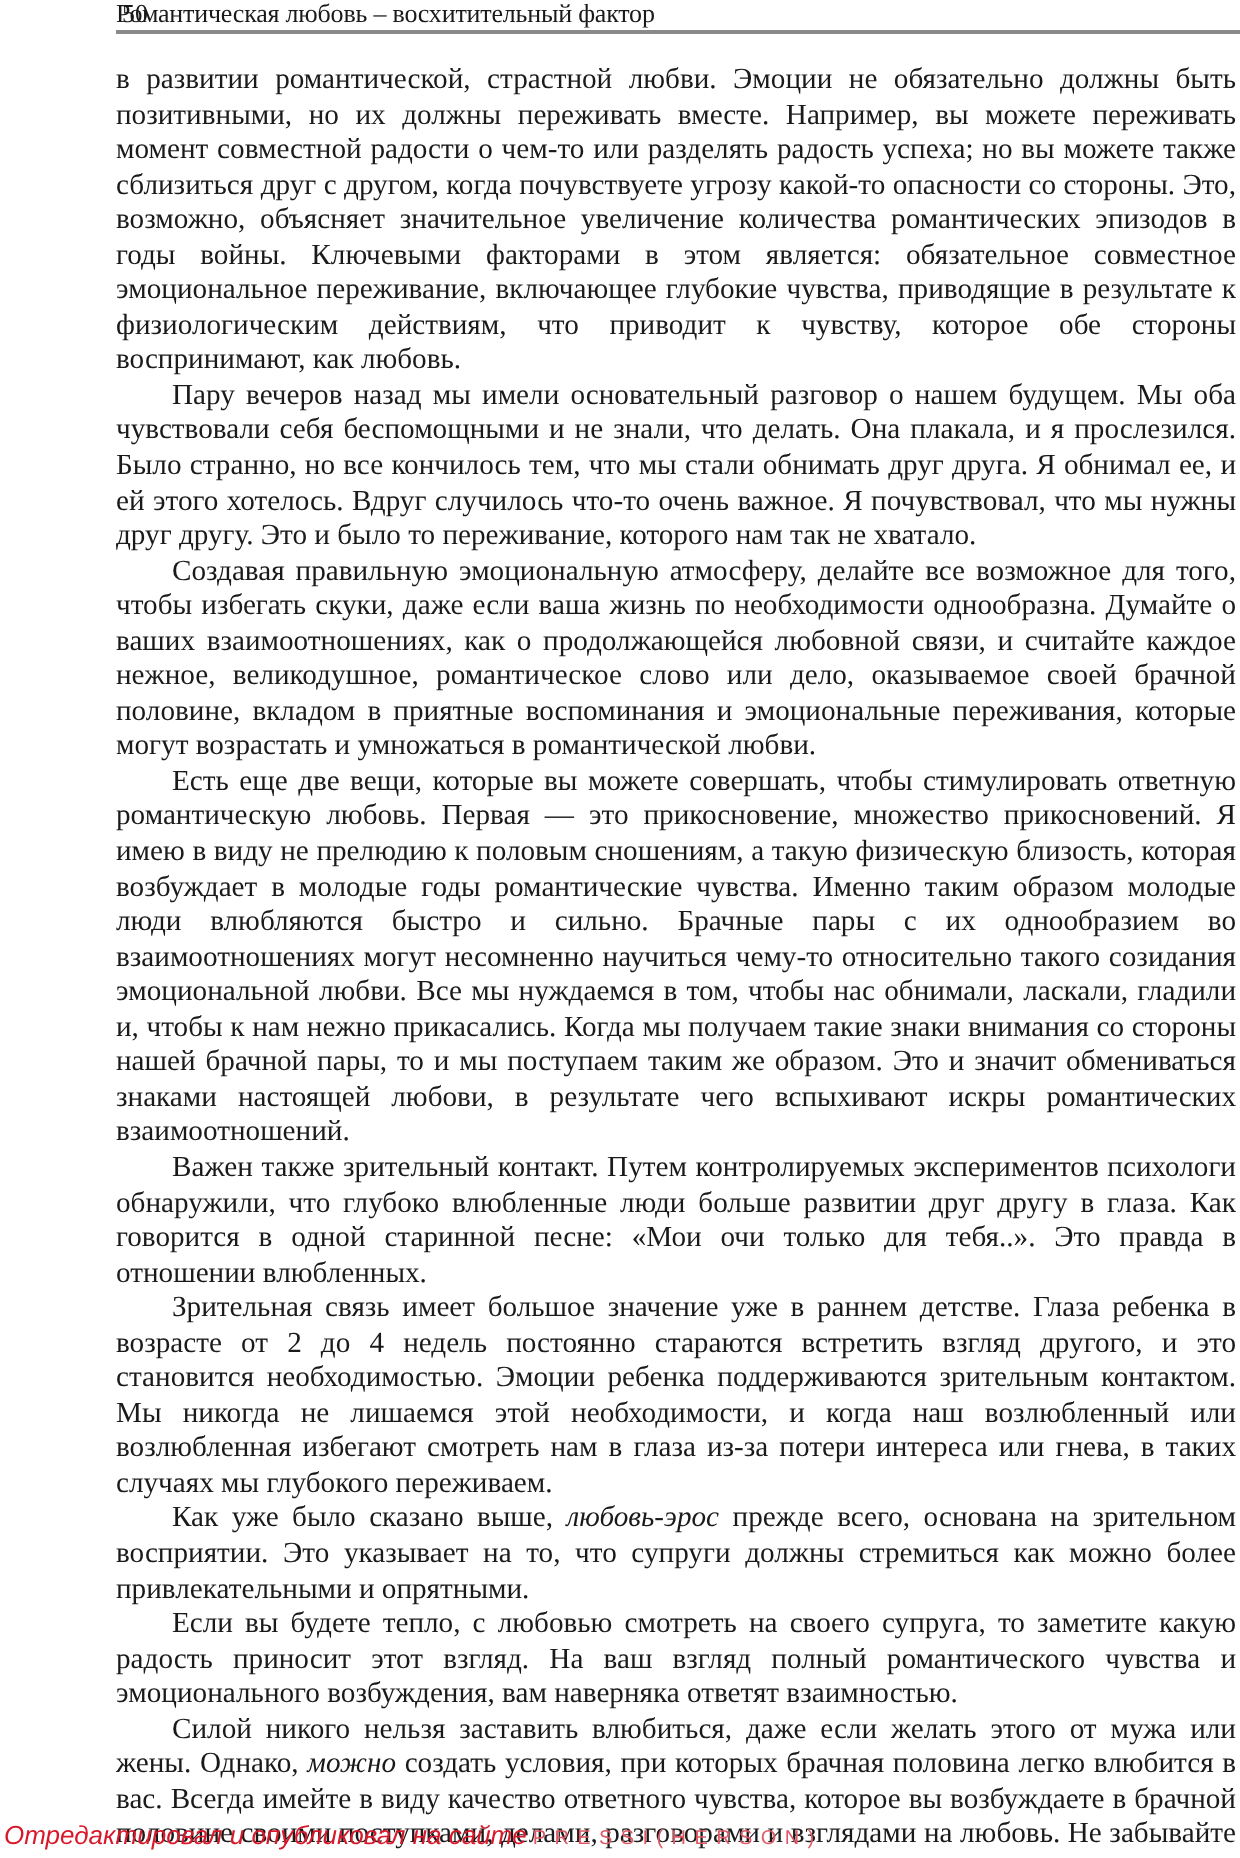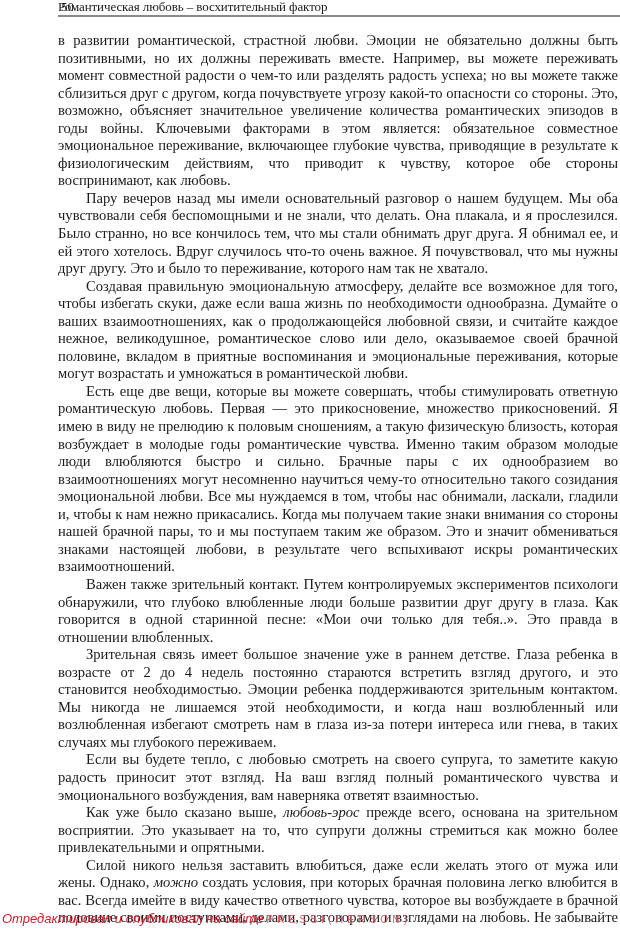--- a/index.html
+++ b/index.html
@@ -26,20 +26,20 @@
   <div class="header-rule"></div>
 </div>
 
 <div class="body-text" id="body-text">
     <p class=""><span>в развитии романтической, страстной любви. Эмоции не обязательно должны быть позитив­ными, но их должны переживать вместе. Например, вы можете переживать момент совмест­ной радости о чем-то или разделять радость успеха; но вы можете также сблизиться друг с другом, когда почувствуете угрозу какой-то опасности со стороны. Это, возможно, объясня­ет значительное увеличение количества романтических эпизодов в годы войны. Ключевыми факторами в этом является: обязательное совместное эмоциональное переживание, вклю­чающее глубокие чувства, приводящие в результате к физиологическим действиям, что при­водит к чувству, которое обе стороны воспринимают, как любовь.</span></p>
     <p class="indent"><span>Пару вечеров назад мы имели основательный разговор о нашем будущем. Мы оба чувст­вовали себя беспомощными и не знали, что делать. Она плакала, и я прослезился. Было странно, но все кончилось тем, что мы стали обнимать друг друга. Я обнимал ее, и ей этого хотелось. Вдруг случилось что-то очень важное. Я почувствовал, что мы нужны друг другу. Это и было то переживание, которого нам так не хватало.</span></p>
     <p class="indent"><span>Создавая правильную эмоциональную атмосферу, делайте все возможное для того, что­бы избегать скуки, даже если ваша жизнь по необходимости однообразна. Думайте о ваших взаимоотношениях, как о продолжающейся любовной связи, и считайте каждое нежное, ве­ликодушное, романтическое слово или дело, оказываемое своей брачной половине, вкладом в приятные воспоминания и эмоциональные переживания, которые могут возрастать и ум­ножаться в романтической любви.</span></p>
     <p class="indent"><span>Есть еще две вещи, которые вы можете совершать, чтобы стимулировать ответную ро­мантическую любовь. Первая — это прикосновение, множество прикосновений. Я имею в виду не прелюдию к половым сношениям, а такую физическую близость, которая возбужда­ет в молодые годы романтические чувства. Именно таким образом молодые люди влюбля­ются быстро и сильно. Брачные пары с их однообразием во взаимоотношениях могут несо­мненно научиться чему-то относительно такого созидания эмоциональной любви. Все мы нуждаемся в том, чтобы нас обнимали, ласкали, гладили и, чтобы к нам нежно прикасались. Когда мы получаем такие знаки внимания со стороны нашей брачной пары, то и мы посту­паем таким же образом. Это и значит обмениваться знаками настоящей любови, в результате чего вспыхивают искры романтических взаимоотношений.</span></p>
     <p class="indent"><span>Важен также зрительный контакт. Путем контролируемых экспериментов психологи об­наружили, что глубоко влюбленные люди больше развитии друг другу в глаза. Как говорится в одной старинной песне: «Мои очи только для тебя..». Это правда в отношении влюбленных.</span></p>
     <p class="indent"><span>Зрительная связь имеет большое значение уже в раннем детстве. Глаза ребенка в возрас­те от 2 до 4 недель постоянно стараются встретить взгляд другого, и это становится необхо­димостью. Эмоции ребенка поддерживаются зрительным контактом. Мы никогда не лиша­емся этой необходимости, и когда наш возлюбленный или возлюбленная избегают смотреть нам в глаза из-за потери интереса или гнева, в таких случаях мы глубокого переживаем.</span></p>
+    <p class="indent"><span>Как уже было сказано выше, </span><em>любовь-эрос</em><span> прежде всего, основана на зрительном воспри­ятии. Это указывает на то, что супруги должны стремиться как можно более привлекатель­ными и опрятными.</span></p>
     <p class="indent"><span>Если вы будете тепло, с любовью смотреть на своего супруга, то заметите какую радость приносит этот взгляд. На ваш взгляд полный романтического чувства и эмоционального возбуждения, вам наверняка ответят взаимностью.</span></p>
-    <p class="indent"><span>Как уже было сказано выше, </span><em>любовь-эрос</em><span> прежде всего, основана на зрительном воспри­ятии. Это указывает на то, что супруги должны стремиться как можно более привлекатель­ными и опрятными.</span></p>
     <p class="indent"><span>Силой никого нельзя заставить влюбиться, даже если желать этого от мужа или жены. Однако, </span><em>можно</em><span> создать условия, при которых брачная половина легко влюбится в вас. Все­гда имейте в виду качество ответного чувства, которое вы возбуждаете в брачной половине своими поступками, делами, разговорами и взглядами на любовь. Не забывайте проявлять чувства доставляющие удовольствие, потому что в некотором смысле вы постоянно учите свою брачную половину позитивной или негативной реакции в отношении вас. Это еще од-</span></p>
   </div>
 
 <div class="watermark">
   <span class="wm-text">Отредактировал и опубликовал на сайте</span><span class="wm-site">PRESSI(HERSON)</span>
 </div>
 
 </body></html>

